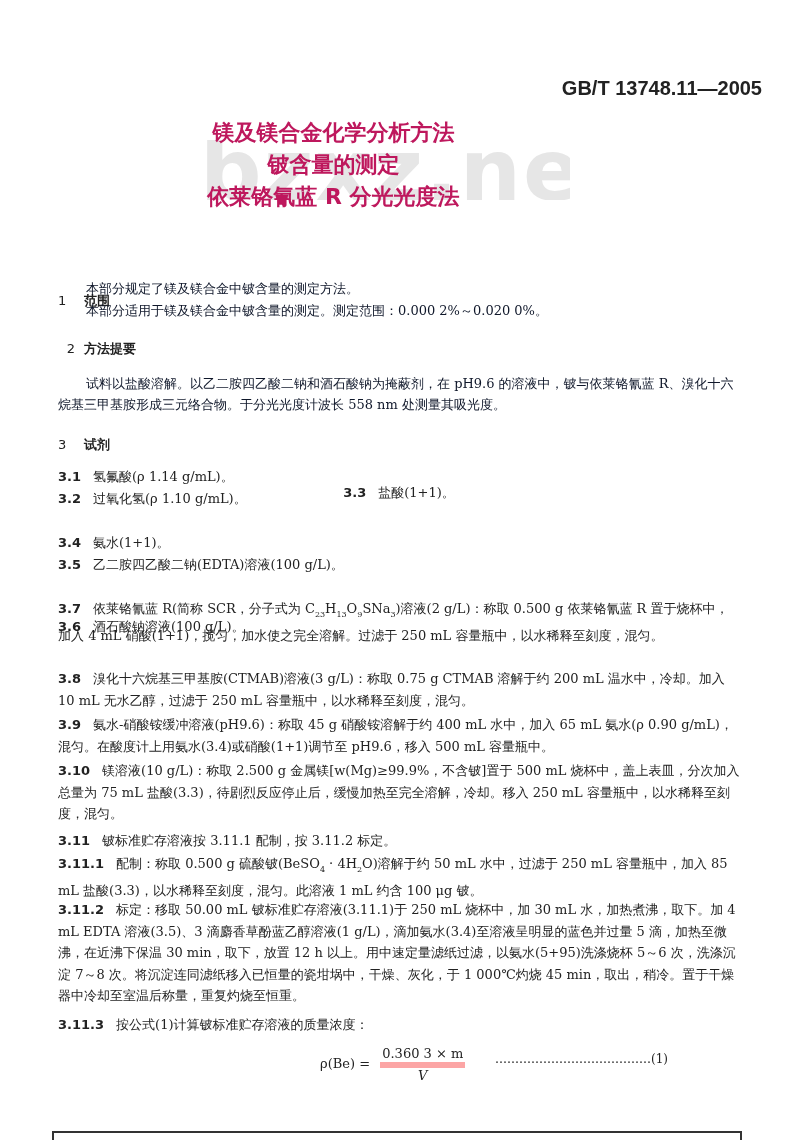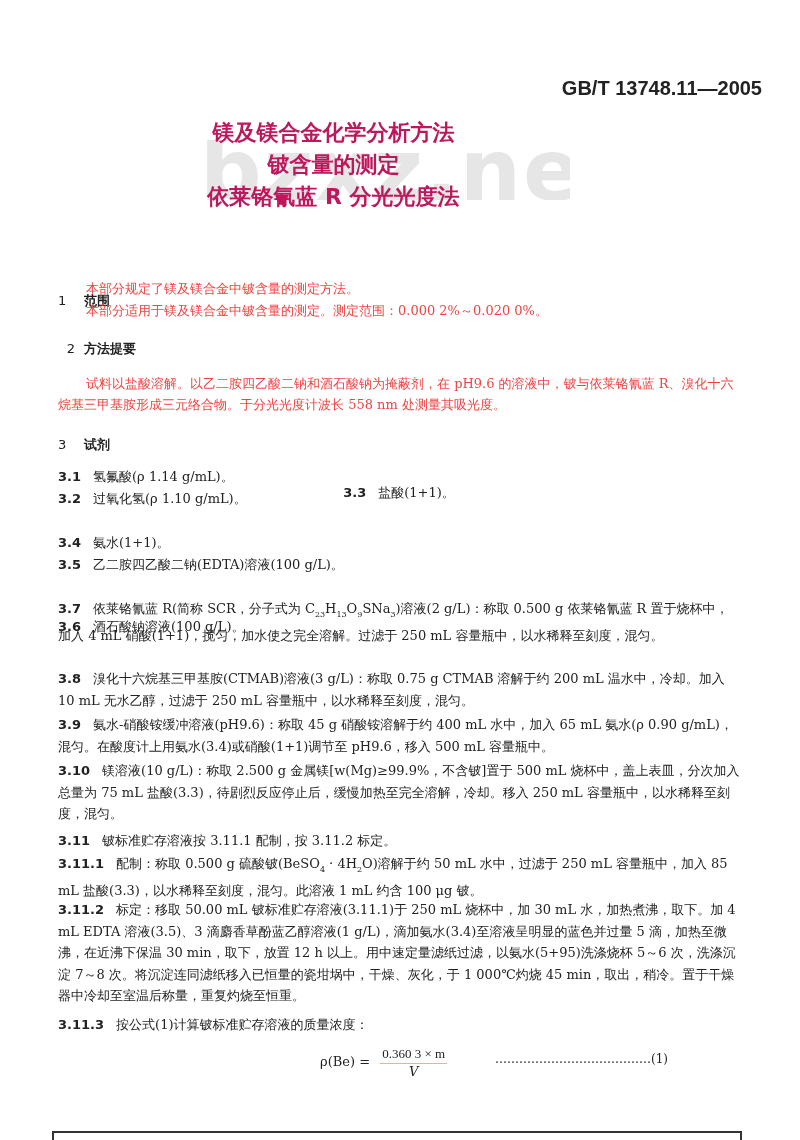--- a/index.html
+++ b/index.html
@@ -9,27 +9,27 @@
               font-size:20px; font-weight:bold; letter-spacing:0; color:#222;margin-top:37px; }
   .watermark { position:absolute; left:200px; top:140px; width:370px; height:60px;
                font-family:"DejaVu Sans","Liberation Sans",sans-serif; font-size:86px; font-weight:bold;
                color:#e6e6e6; line-height:60px; letter-spacing:2px; z-index:0; overflow:hidden; }
   .title { position:absolute; left:0; width:667px; text-align:center; z-index:1;
            font-family:"DejaVu Sans","Liberation Sans",sans-serif; font-weight:bold; font-size:22px; color:#be185d; }
   .t1 { top:118px; } .t2 { top:150px; } .t3 { top:182px; }
   .sec { position:absolute; left:58px; font-family:"DejaVu Sans","Liberation Sans",sans-serif;
          font-size:13px; font-weight:bold; color:#222; }
   .sec .num { display:inline-block; width:26px; font-weight:normal; }
-  .para { position:absolute; left:58px; width:682px; font-size:13px; line-height:21px; color:#ef4444; }
+  .para { position:absolute; left:58px; width:682px; font-size:13px; line-height:21px; color:#0f172a; }
   .indent { text-indent:28px; }
   .item { position:absolute; left:58px; width:682px; font-size:13px; line-height:21.5px; color:#222; }
   .item .inum { font-family:"DejaVu Sans","Liberation Sans",sans-serif; font-weight:bold; margin-right:12px; }
   .formula { position:absolute; left:320px; top:1046px; font-size:13px; color:#222; }
   .frac { display:inline-block; vertical-align:middle; text-align:center; margin-left:6px; }
-  .frac .numr { display:block; border-bottom:1px solid #fca5a5; padding:0 2px 1px 2px;font-family:Liberation Serif, serif; }
+  .frac .numr { display:block; border-bottom:6px solid #fca5a5; padding:0 2px 1px 2px; }
   .frac .den { display:block; font-style:italic; }
   .eqnum { position:absolute; left:495px; top:1052px; font-size:12px; color:#222; letter-spacing:0; }
   .bottom-box { position:absolute; left:52px; top:1131px; width:686px; height:20px;
                 border:2px solid #333; border-bottom:none; }
   sub { font-size:8px; }
 </style>
 </head>
 <body>
 
 <div class="std-code">GB/T 13748.11—2005</div>

